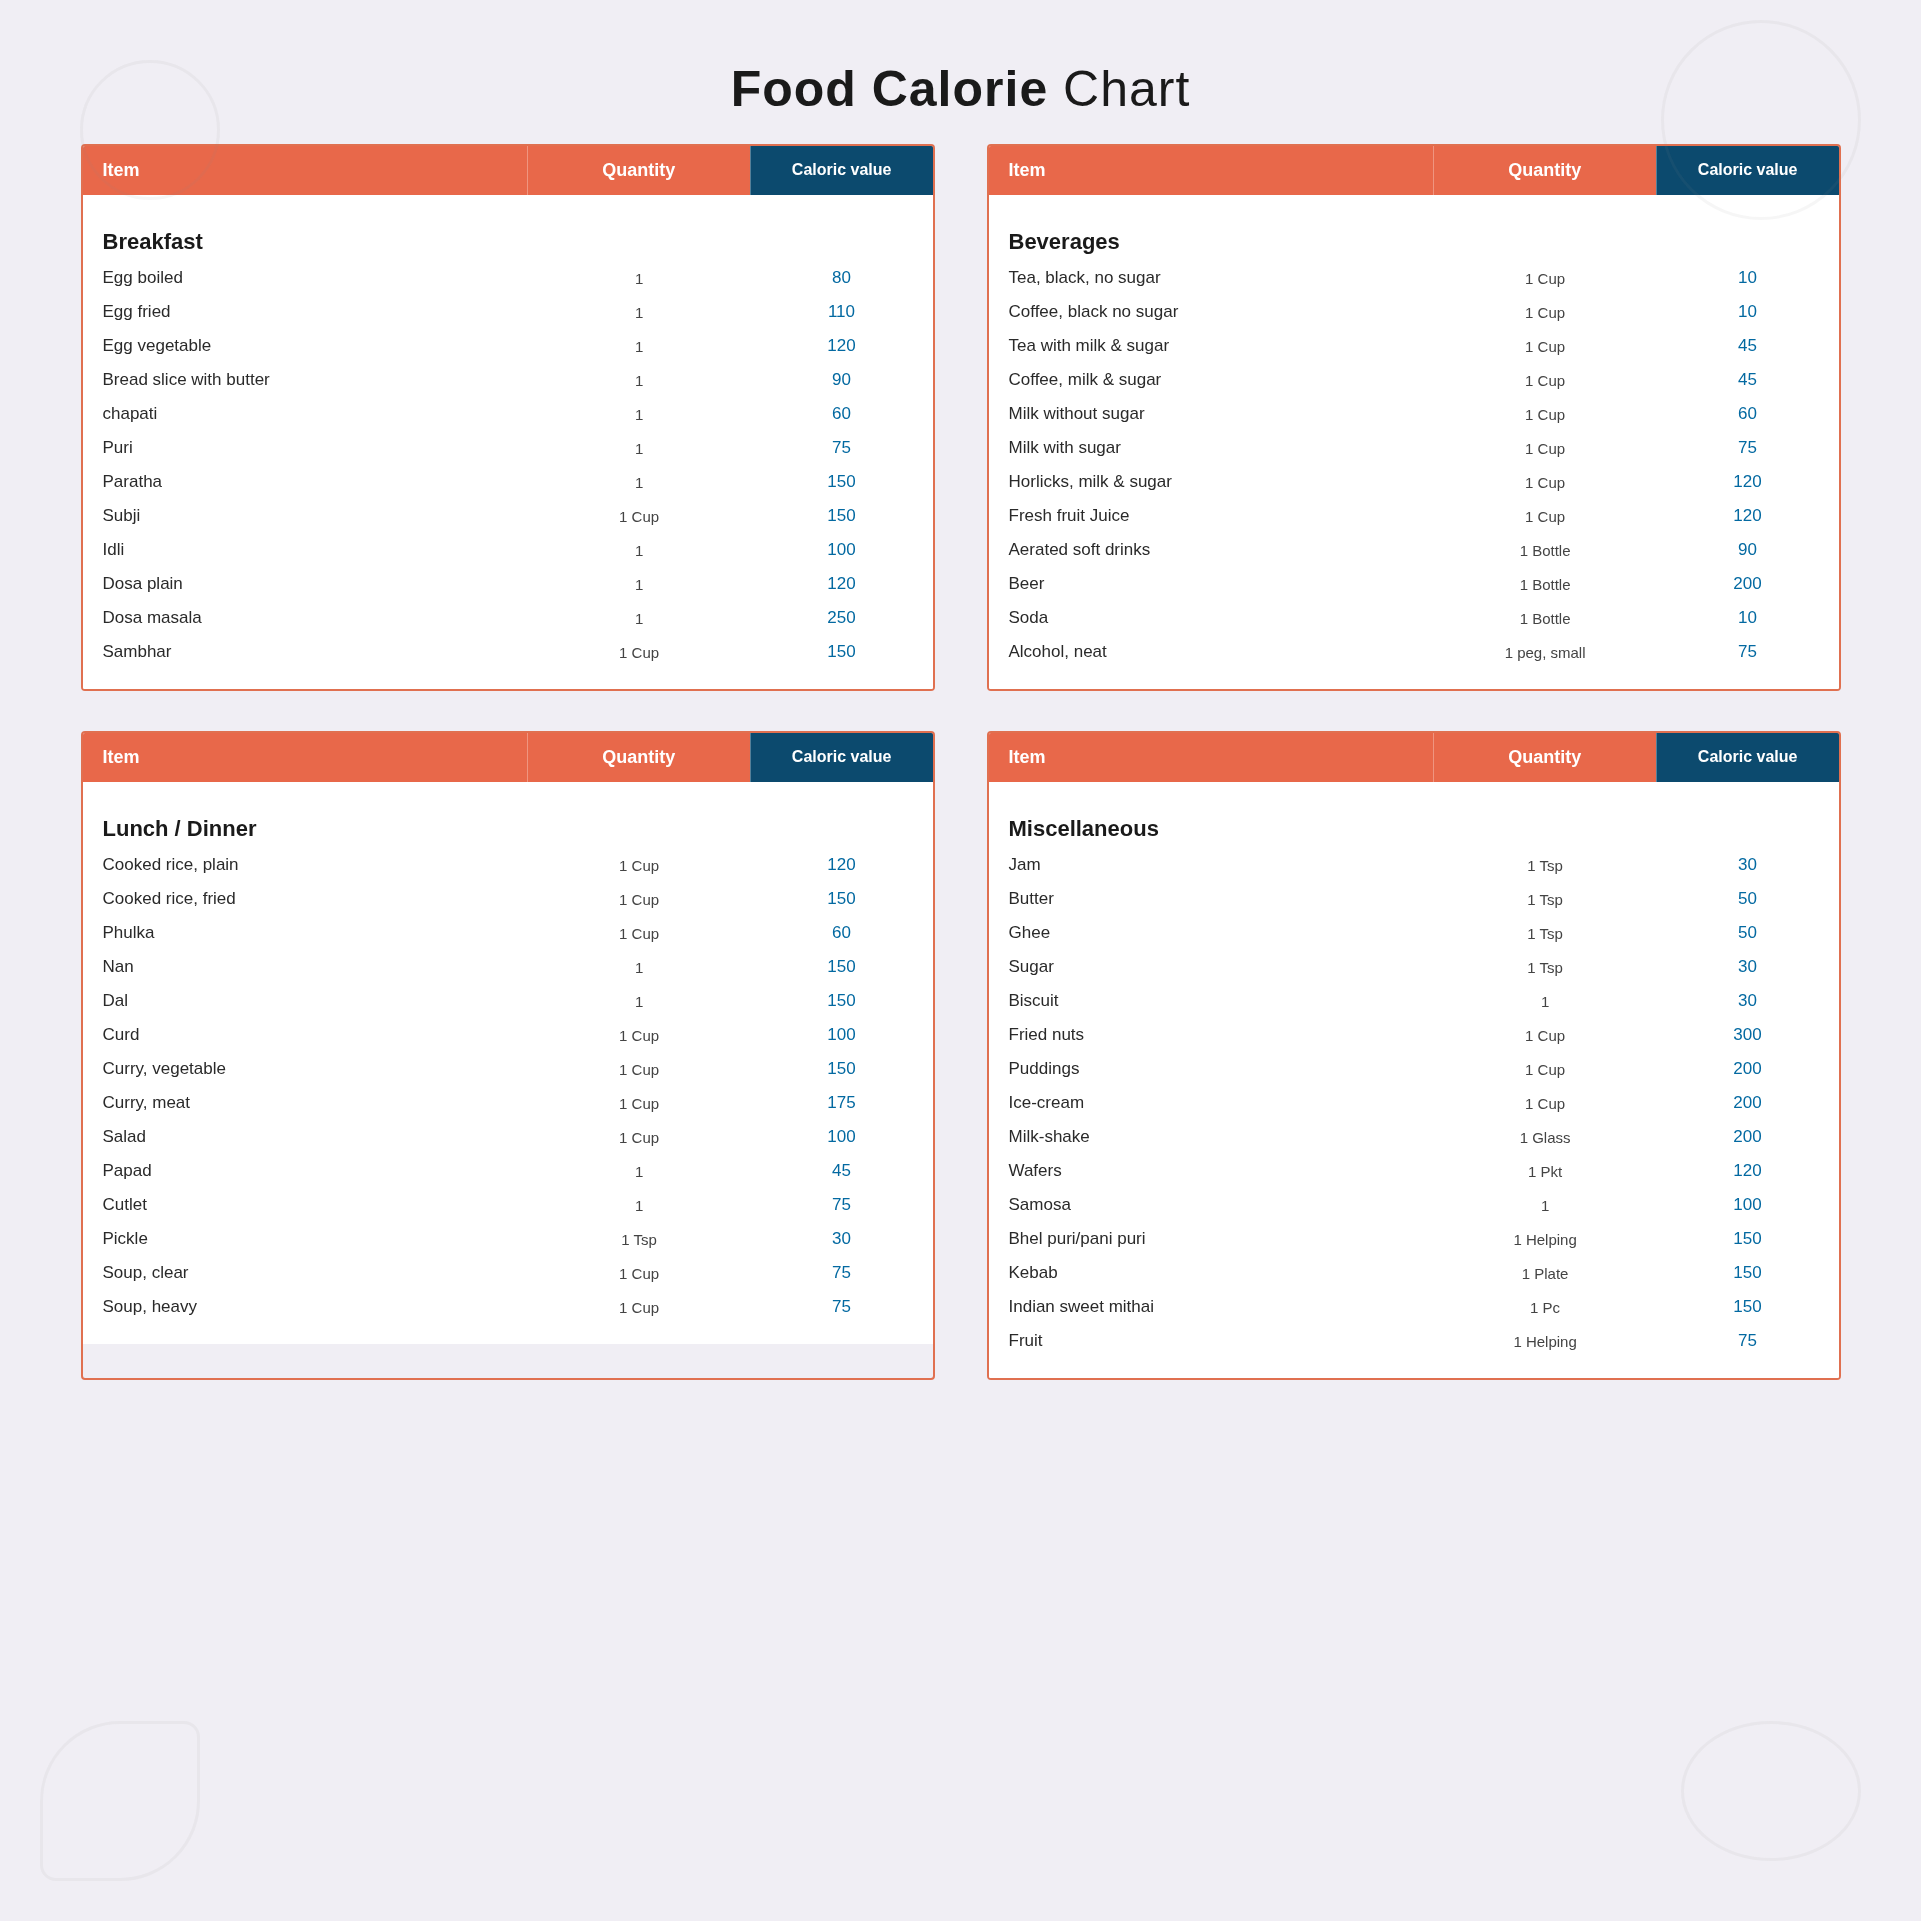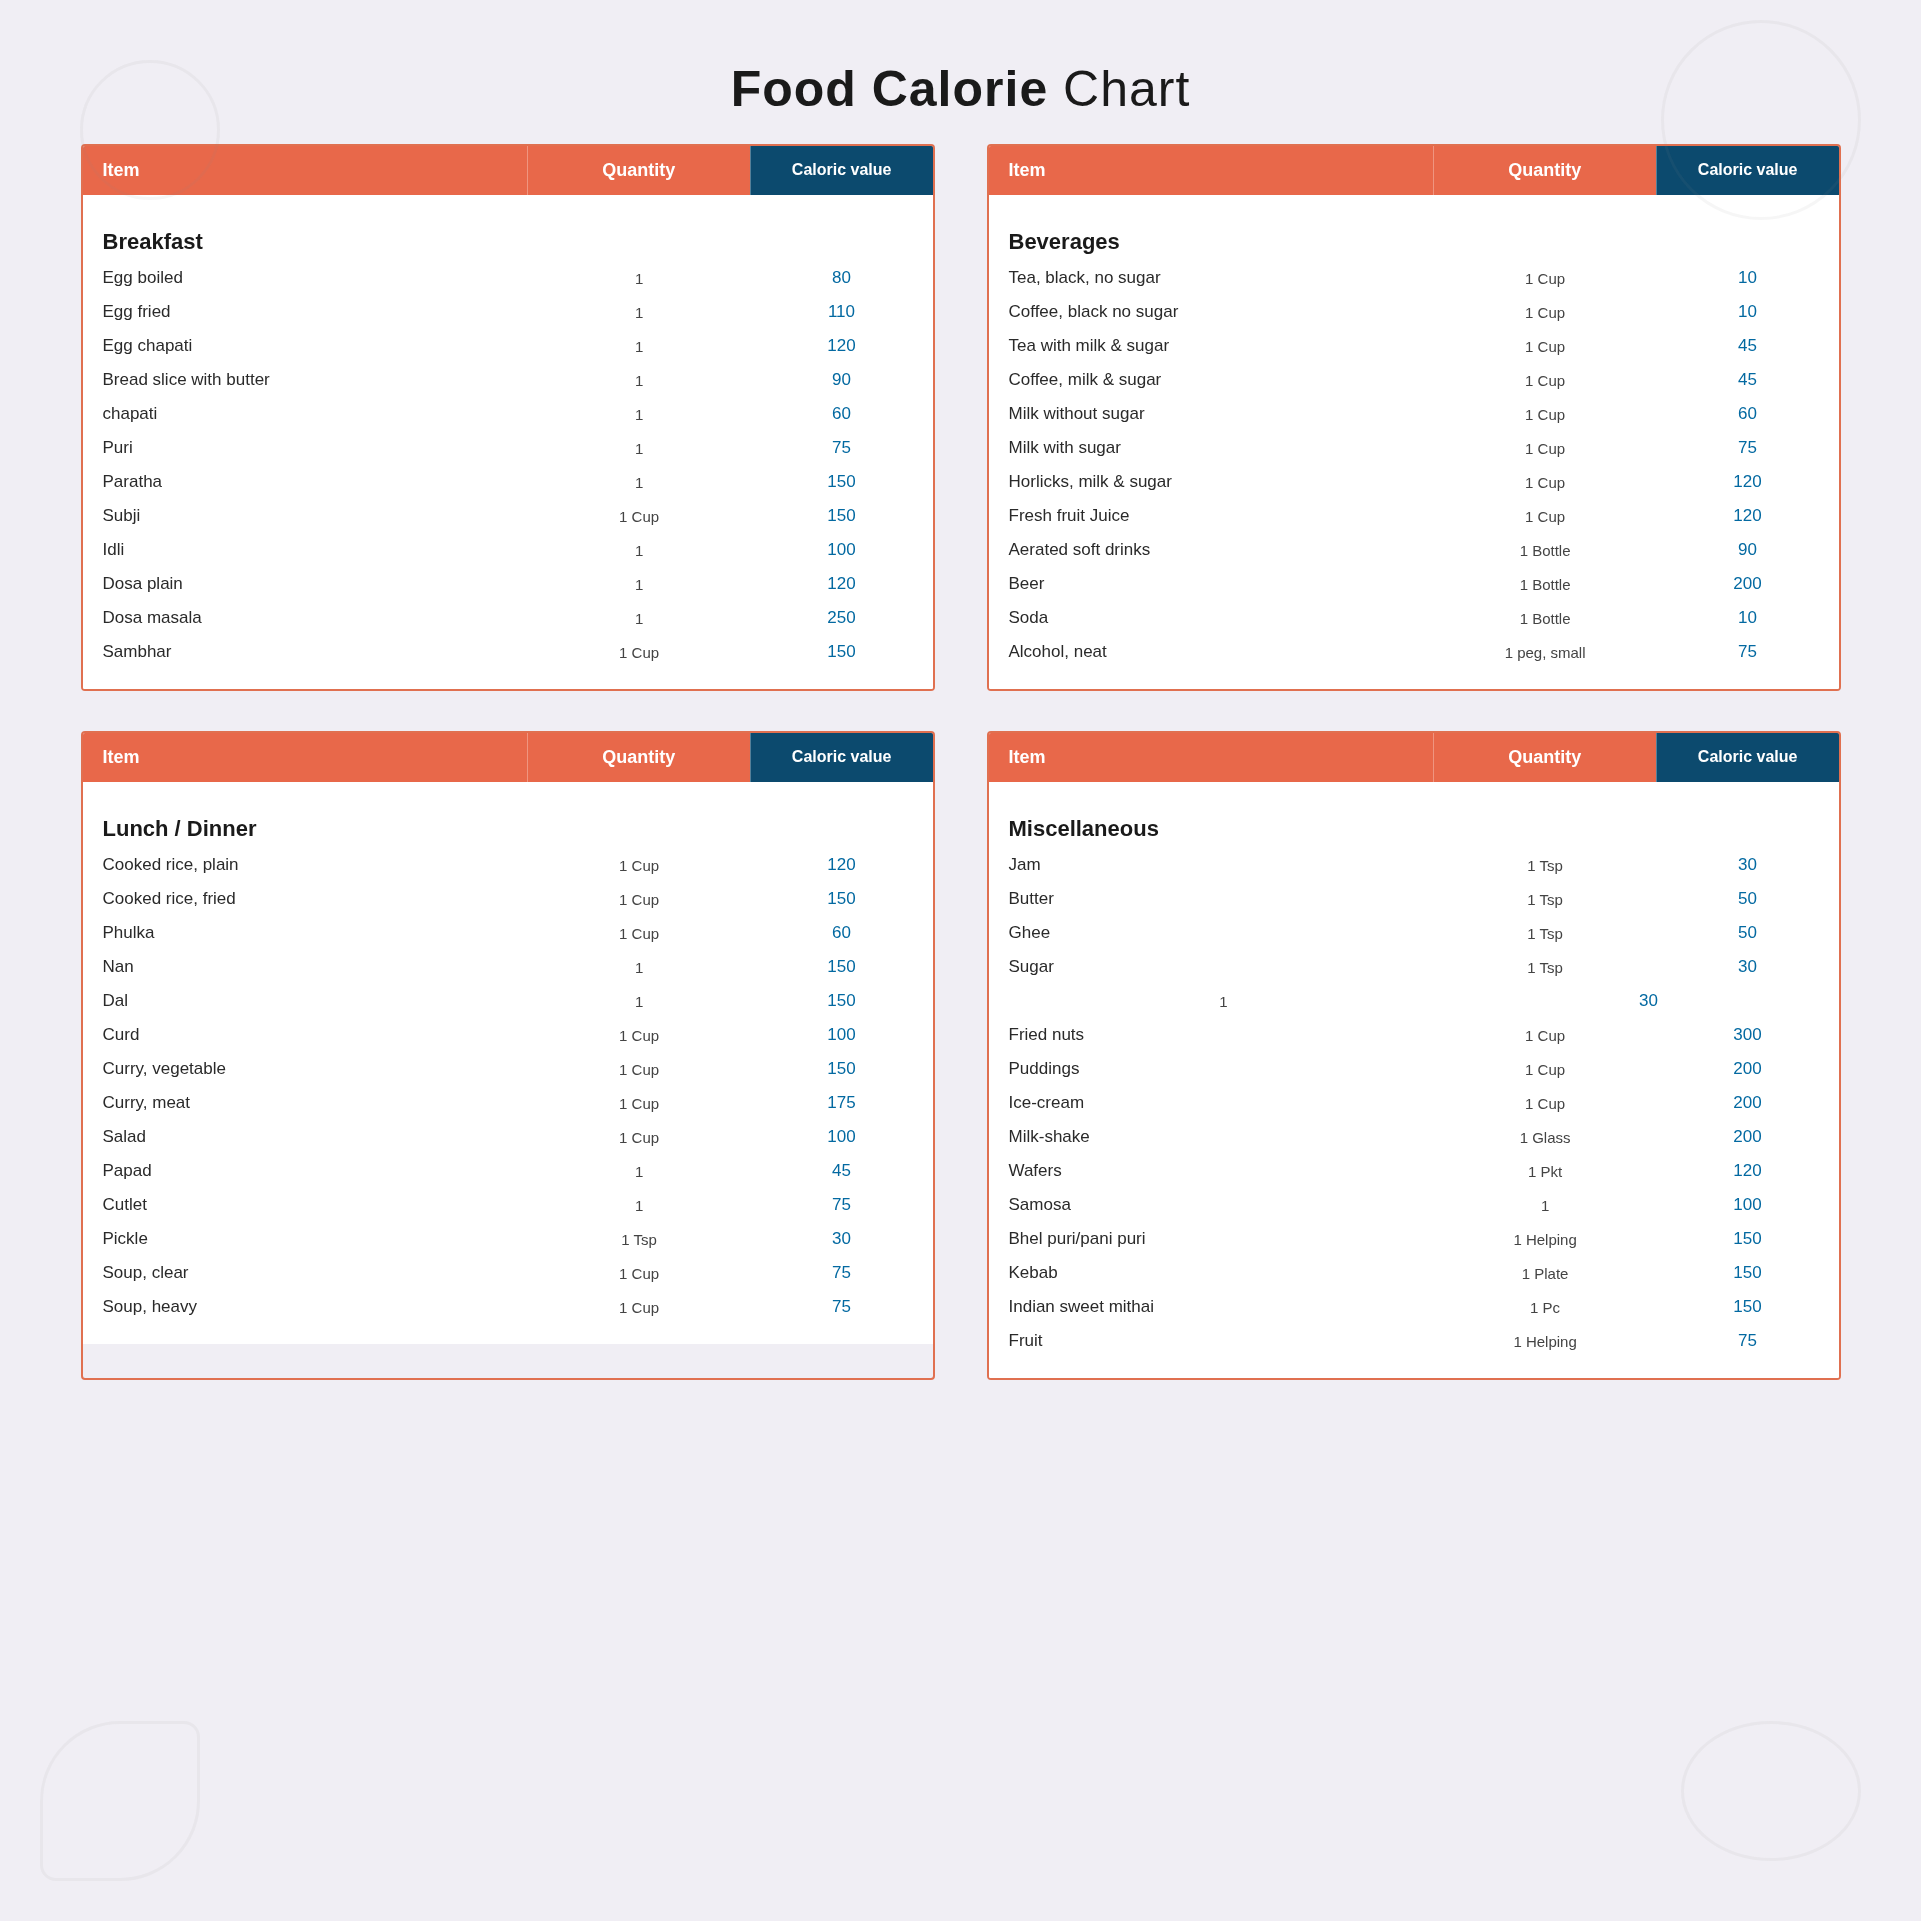--- a/index.html
+++ b/index.html
@@ -193,21 +193,21 @@
         <div class="col-item">Egg boiled</div>
         <div class="col-quantity">1</div>
         <div class="col-caloric">80</div>
       </div>
             <div class="table-row">
         <div class="col-item">Egg fried</div>
         <div class="col-quantity">1</div>
         <div class="col-caloric">110</div>
       </div>
             <div class="table-row">
-        <div class="col-item">Egg chapati</div>
+        <div class="col-item">Egg vegetable</div>
         <div class="col-quantity">1</div>
         <div class="col-caloric">120</div>
       </div>
             <div class="table-row">
         <div class="col-item">Bread slice with butter</div>
         <div class="col-quantity">1</div>
         <div class="col-caloric">90</div>
       </div>
             <div class="table-row">
         <div class="col-item">chapati</div>
@@ -442,20 +442,21 @@
         <div class="col-item">Ghee</div>
         <div class="col-quantity">1 Tsp</div>
         <div class="col-caloric">50</div>
       </div>
             <div class="table-row">
         <div class="col-item">Sugar</div>
         <div class="col-quantity">1 Tsp</div>
         <div class="col-caloric">30</div>
       </div>
             <div class="table-row">
+        <div class="col-item">Biscuit</div>
         <div class="col-quantity">1</div>
         <div class="col-caloric">30</div>
       </div>
             <div class="table-row">
         <div class="col-item">Fried nuts</div>
         <div class="col-quantity">1 Cup</div>
         <div class="col-caloric">300</div>
       </div>
             <div class="table-row">
         <div class="col-item">Puddings</div>

